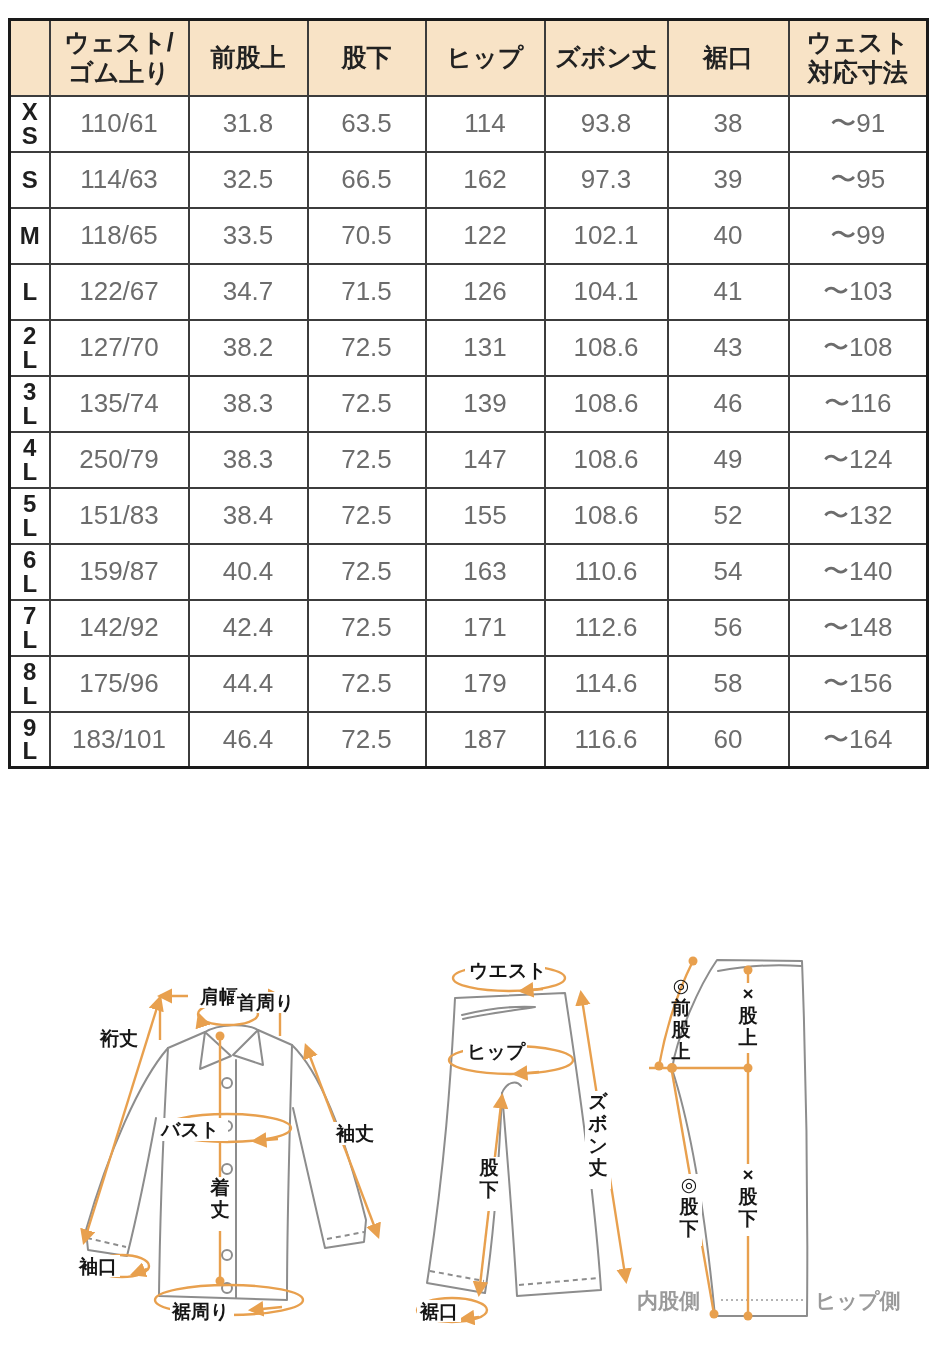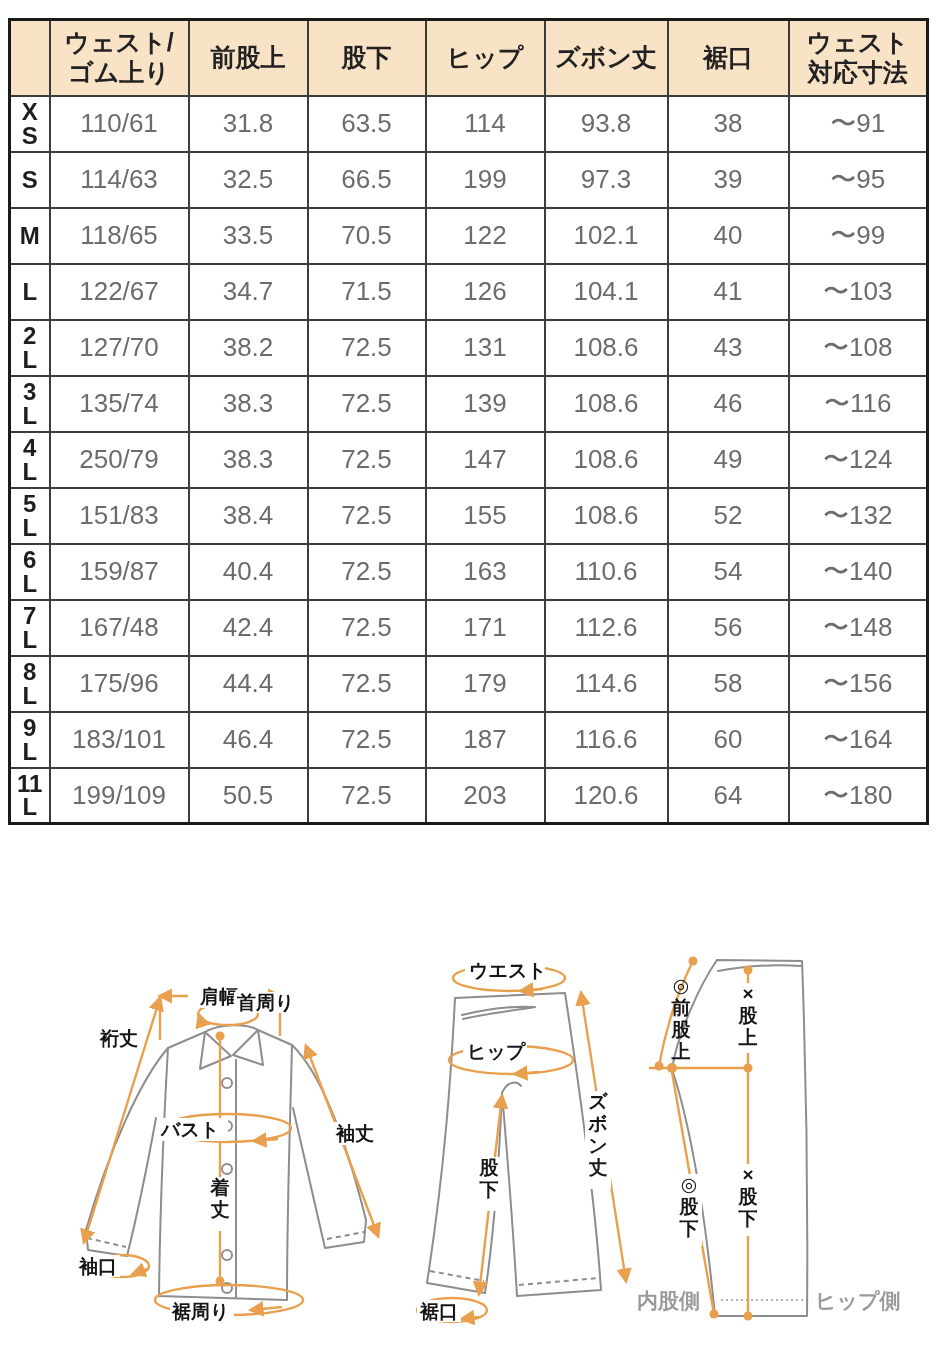--- a/index.html
+++ b/index.html
@@ -74,21 +74,21 @@
           <td>114</td>
           <td>93.8</td>
           <td>38</td>
           <td>〜91</td>
         </tr>
         <tr>
           <th>S</th>
           <td>114/63</td>
           <td>32.5</td>
           <td>66.5</td>
-          <td>199</td>
+          <td>162</td>
           <td>97.3</td>
           <td>39</td>
           <td>〜95</td>
         </tr>
         <tr>
           <th>M</th>
           <td>118/65</td>
           <td>33.5</td>
           <td>70.5</td>
           <td>122</td>
@@ -151,21 +151,21 @@
           <td>159/87</td>
           <td>40.4</td>
           <td>72.5</td>
           <td>163</td>
           <td>110.6</td>
           <td>54</td>
           <td>〜140</td>
         </tr>
         <tr>
           <th>7<br>L</th>
-          <td>167/48</td>
+          <td>142/92</td>
           <td>42.4</td>
           <td>72.5</td>
           <td>171</td>
           <td>112.6</td>
           <td>56</td>
           <td>〜148</td>
         </tr>
         <tr>
           <th>8<br>L</th>
           <td>175/96</td>
@@ -178,30 +178,20 @@
         </tr>
         <tr>
           <th>9<br>L</th>
           <td>183/101</td>
           <td>46.4</td>
           <td>72.5</td>
           <td>187</td>
           <td>116.6</td>
           <td>60</td>
           <td>〜164</td>
-        </tr>
-        <tr>
-          <th>11<br>L</th>
-          <td>199/109</td>
-          <td>50.5</td>
-          <td>72.5</td>
-          <td>203</td>
-          <td>120.6</td>
-          <td>64</td>
-          <td>〜180</td>
         </tr>
       </tbody>
   </table>
 
   <div class="diagrams">
 
     <svg id="shirt-svg" class="dsvg" width="380" height="380" viewBox="0 0 380 380">
       <defs>
         <marker id="ah1" viewBox="0 0 10 10" refX="8" refY="5" markerWidth="6.5" markerHeight="6.5" orient="auto-start-reverse">
           <path d="M0,0 L10,5 L0,10 z" fill="#e8a04e"></path>

